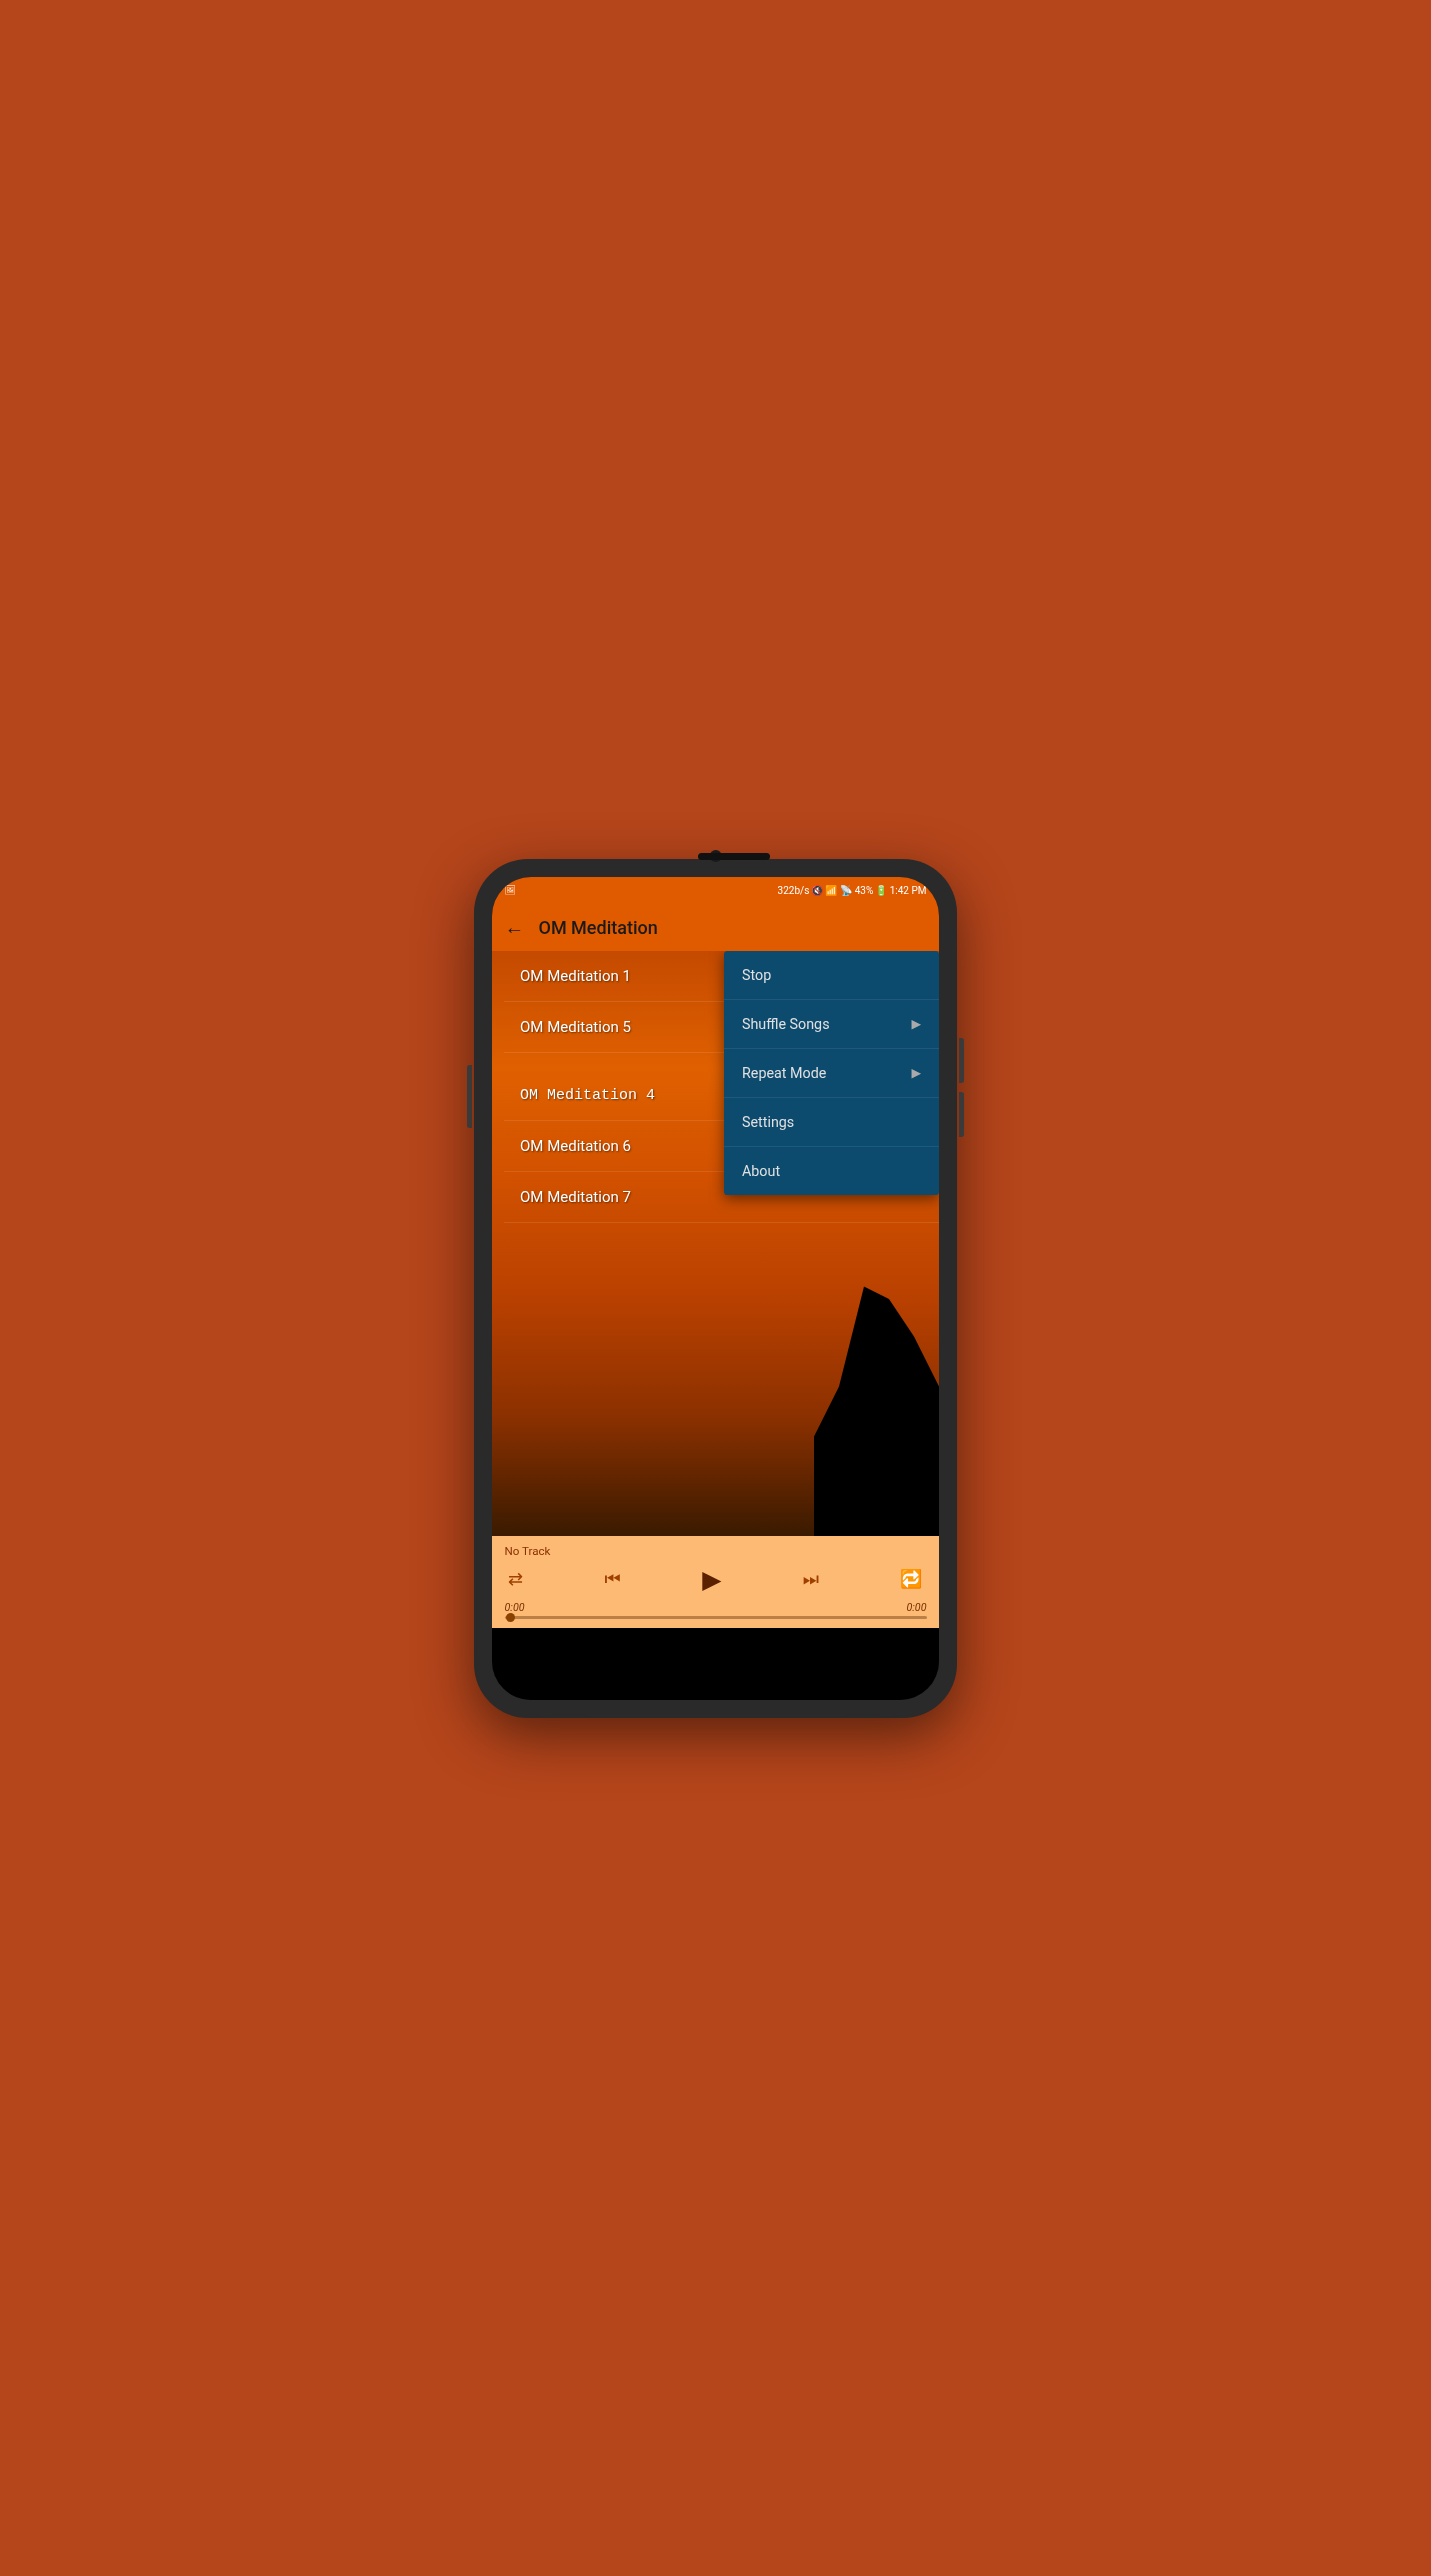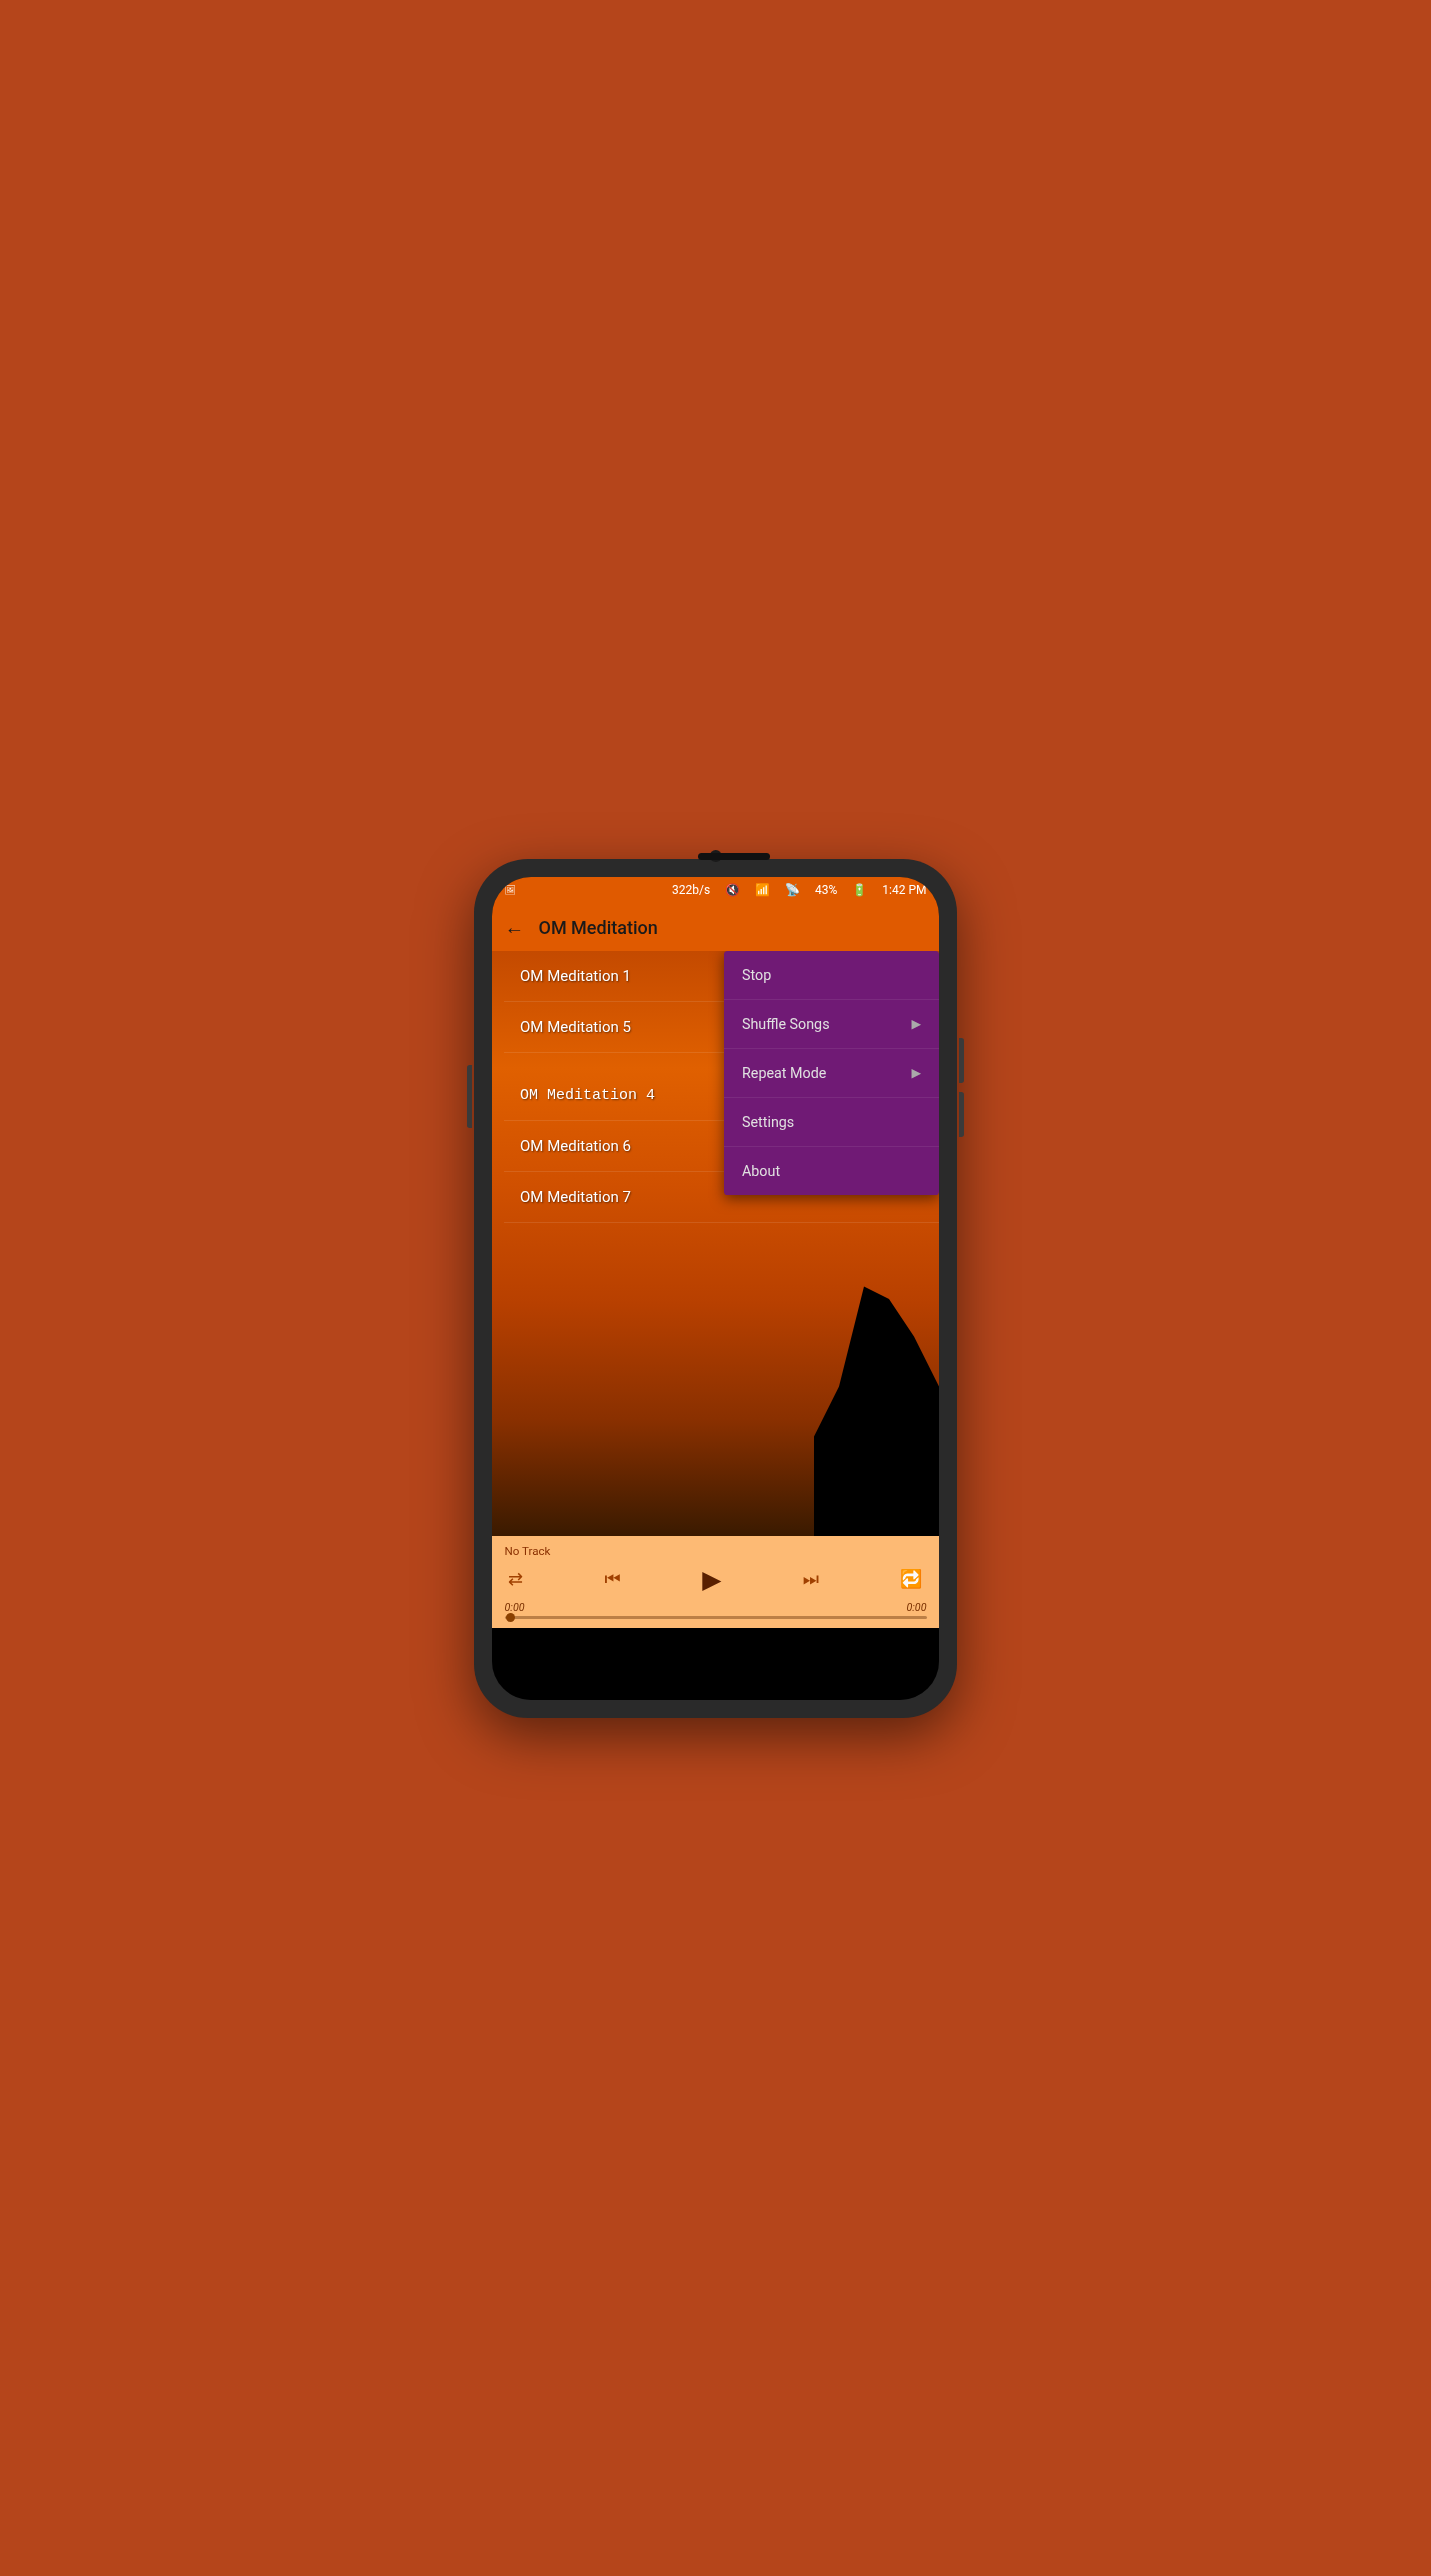--- a/index.html
+++ b/index.html
@@ -72,22 +72,22 @@
 
     .status-left {
       display: flex;
       align-items: center;
       gap: 3.6px;
     }
 
     .status-right {
       display: flex;
       align-items: center;
-      gap: 15px;
-      font-size: 12px;
+      gap: 2px;
+      font-size: 10px;
       color: white;
     }
 
     .status-icon {
       color: white;
       font-size: 9px;
     }
 
     
     .app-header {
@@ -258,21 +258,21 @@
       background: #000;
       flex-shrink: 0;
     }
 
     
     .dropdown-menu {
       position: absolute;
       top: 0;
       right: 0;
       width: 215px;
-      background: #701a75;
+      background: #0c4a6e;
       border-radius: 3.6px;
       z-index: 100;
       overflow: hidden;
       box-shadow: 0 3.6px 14.3px rgba(0,0,0,0.5);
     }
 
     .menu-item {
       display: flex;
       align-items: center;
       justify-content: space-between;

